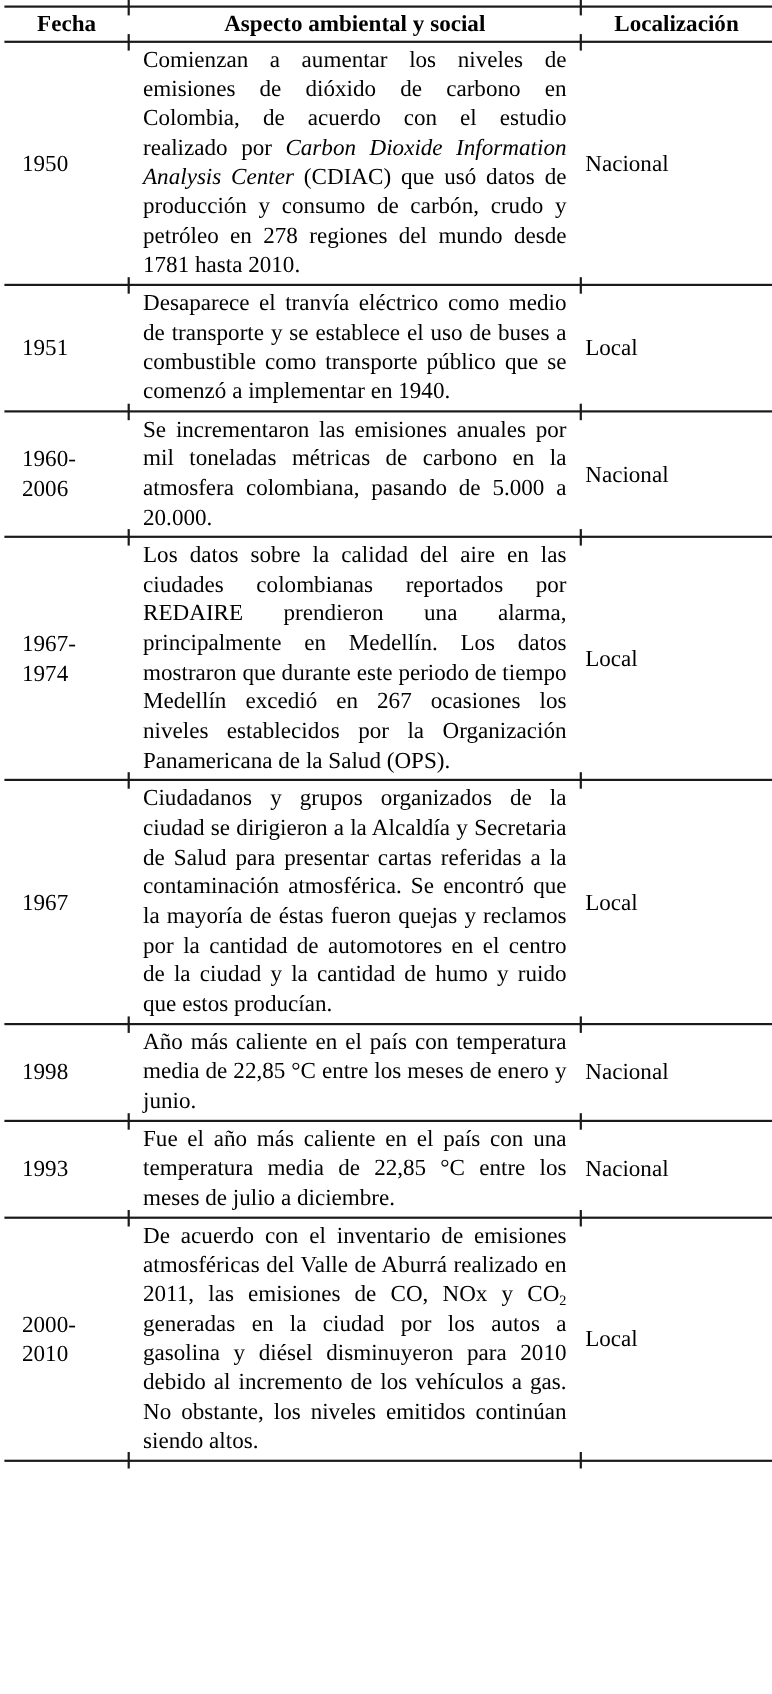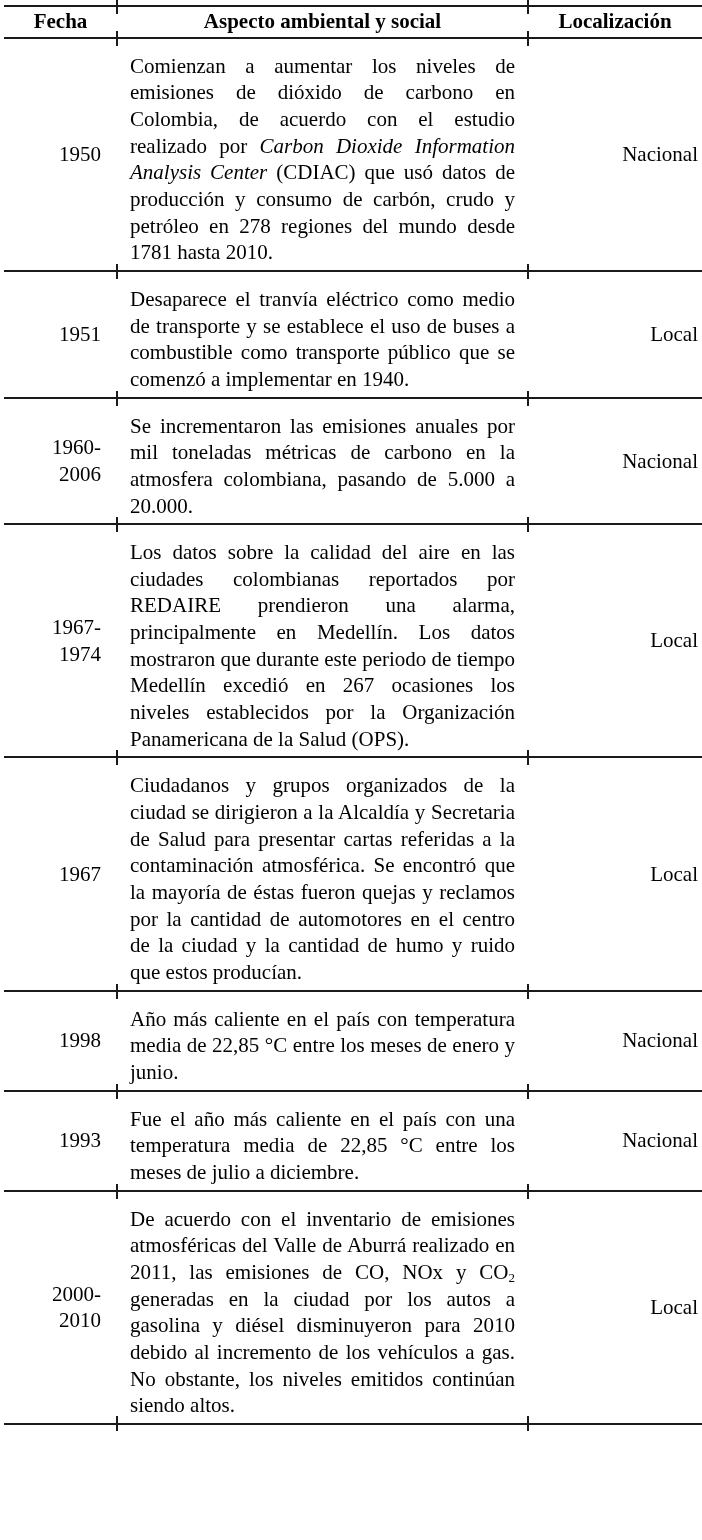--- a/index.html
+++ b/index.html
@@ -35,29 +35,29 @@
     padding: 1px 0 2px 0;
     position: relative;
     vertical-align: middle;
   }
   td {
     border-bottom: 2px solid #1a1a1a;
     vertical-align: middle;
     position: relative;
   }
   td.fecha {
-    text-align: right;
+    text-align: left;
     padding: 2px 16px;
   }
   td.aspecto {
     text-align: justify;
-    padding: 14px 13px 4px 13px;
+    padding: 2px 13px 4px 13px;
   }
   td.loc {
-    text-align: right;
+    text-align: left;
     padding: 2px 4px;
     margin-top: 46px;
   }
   
   .tick::before {
     content: "";
     position: absolute;
     left: -1px;
     top: -8px;
     width: 2px;

